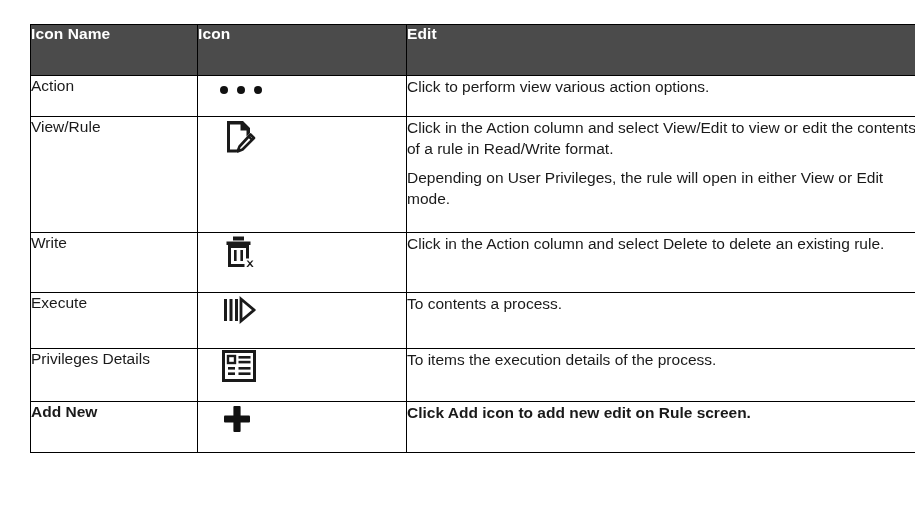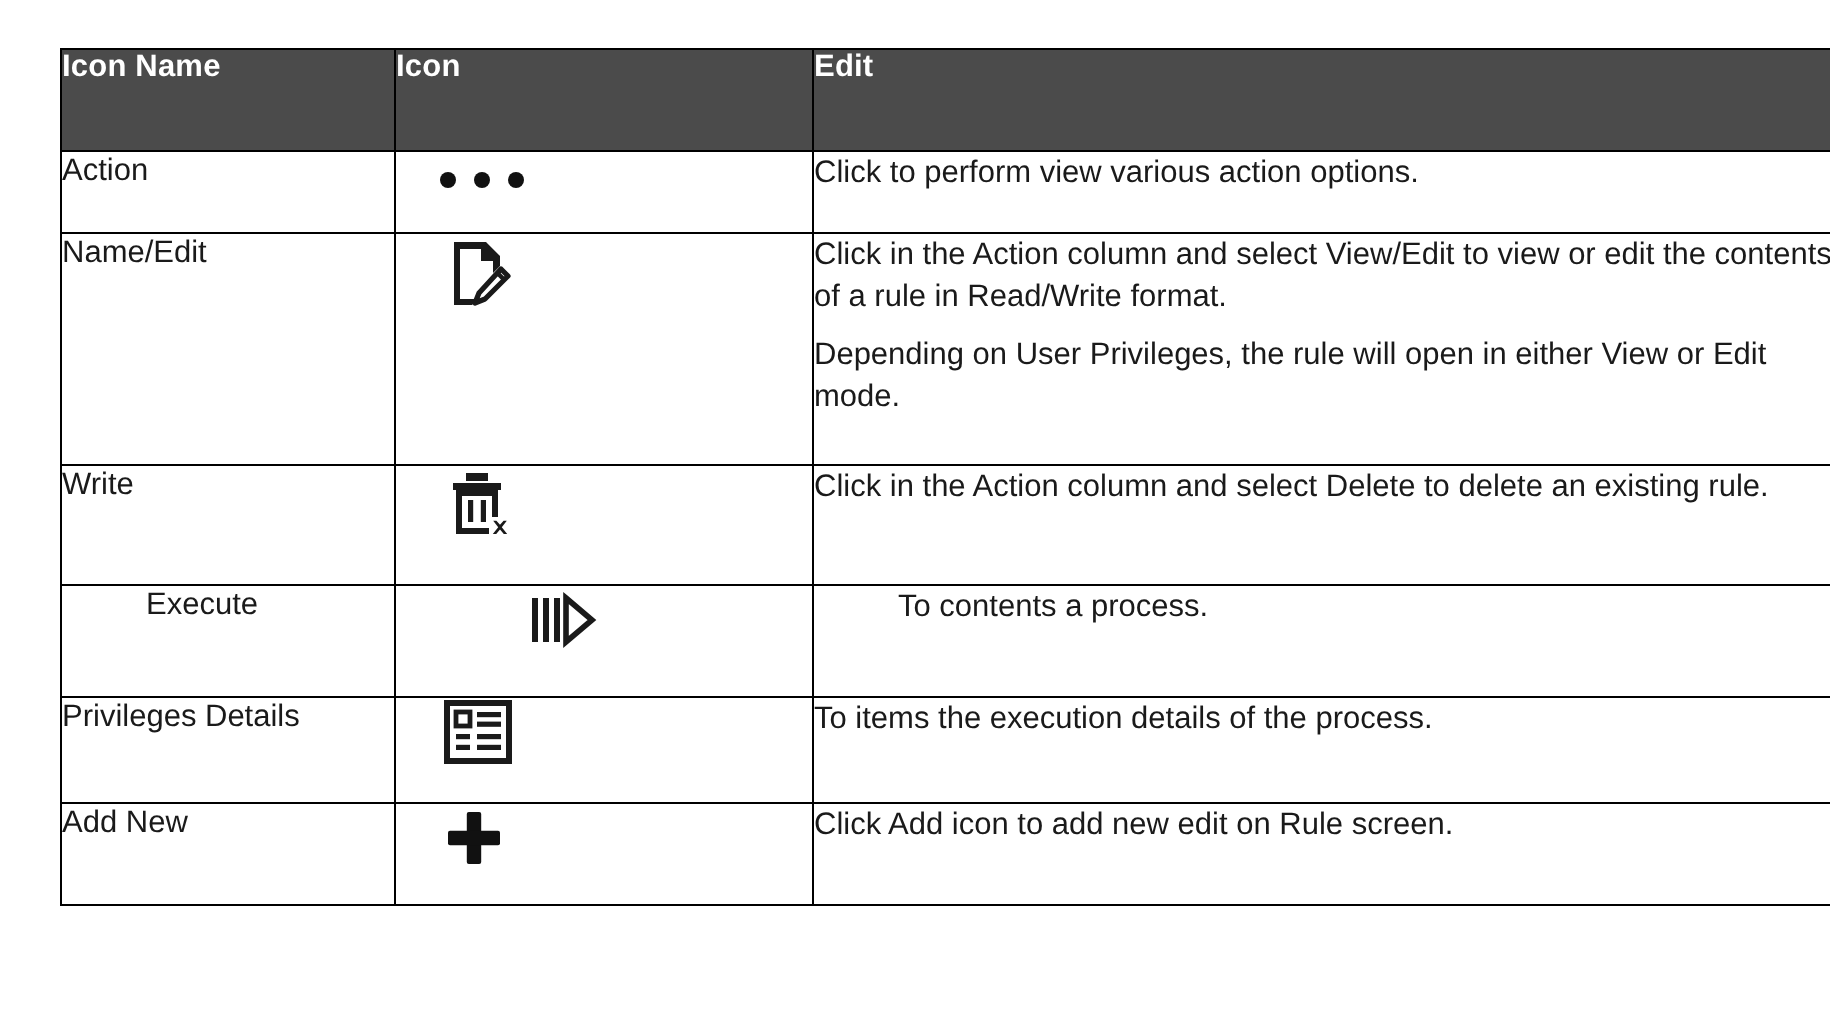--- a/index.html
+++ b/index.html
@@ -73,23 +73,23 @@
   }
   td.uses-cell p:last-child {
     margin-bottom: 0;
   }
 
   
   tr.r-action    td { height: 40px; }
   tr.r-viewedit  td { height: 115px; }
   tr.r-copy      td { height: 57px; }
   tr.r-delete    td { height: 59px; }
-  tr.r-execute   td { height: 55px; padding-left: 42px; }
+  tr.r-execute   td { height: 55px; }
   tr.r-exedet    td { height: 52px; }
-  tr.r-addnew    td { height: 50px; }
+  tr.r-addnew    td { height: 50px; font-weight: bold; }
 
   .ico { display: block; }
   .ico svg { display: block; }
 
   
   .dots {
     display: flex;
     align-items: center;
     gap: 9px;
     height: 24px;
@@ -132,21 +132,21 @@
                 <span></span>
             </span>
           </span>
         </td>
         <td class="uses-cell">
           <p>Click to perform view various action options.</p>
         </td>
       </tr>
 
       <tr class="r-viewedit">
-        <td class="name-cell">Name/Edit</td>
+        <td class="name-cell">View/Rule</td>
         <td class="icon-cell">
           <span class="icon-holder">
             <span class="ico">
               <svg width="40" height="40" viewBox="0 0 40 40">
                 <path d="M7 4 H23 L30 11 V16 L26.5 19.5 V13.5 H20.5 V7.5 H10 V32.5 H19 L16 35.5 H7 Z" fill="#1a1a1a"></path>
                 <path d="M30.5 17.5 L34 21 L22.5 32.5 L17.5 34.5 L19.5 29.5 Z" fill="none" stroke="#1a1a1a" stroke-width="2.6" stroke-linejoin="round"></path>
                 <path d="M28.6 19.4 L32.1 22.9" stroke="#1a1a1a" stroke-width="2.2"></path>
               </svg>
             </span>
           </span>

